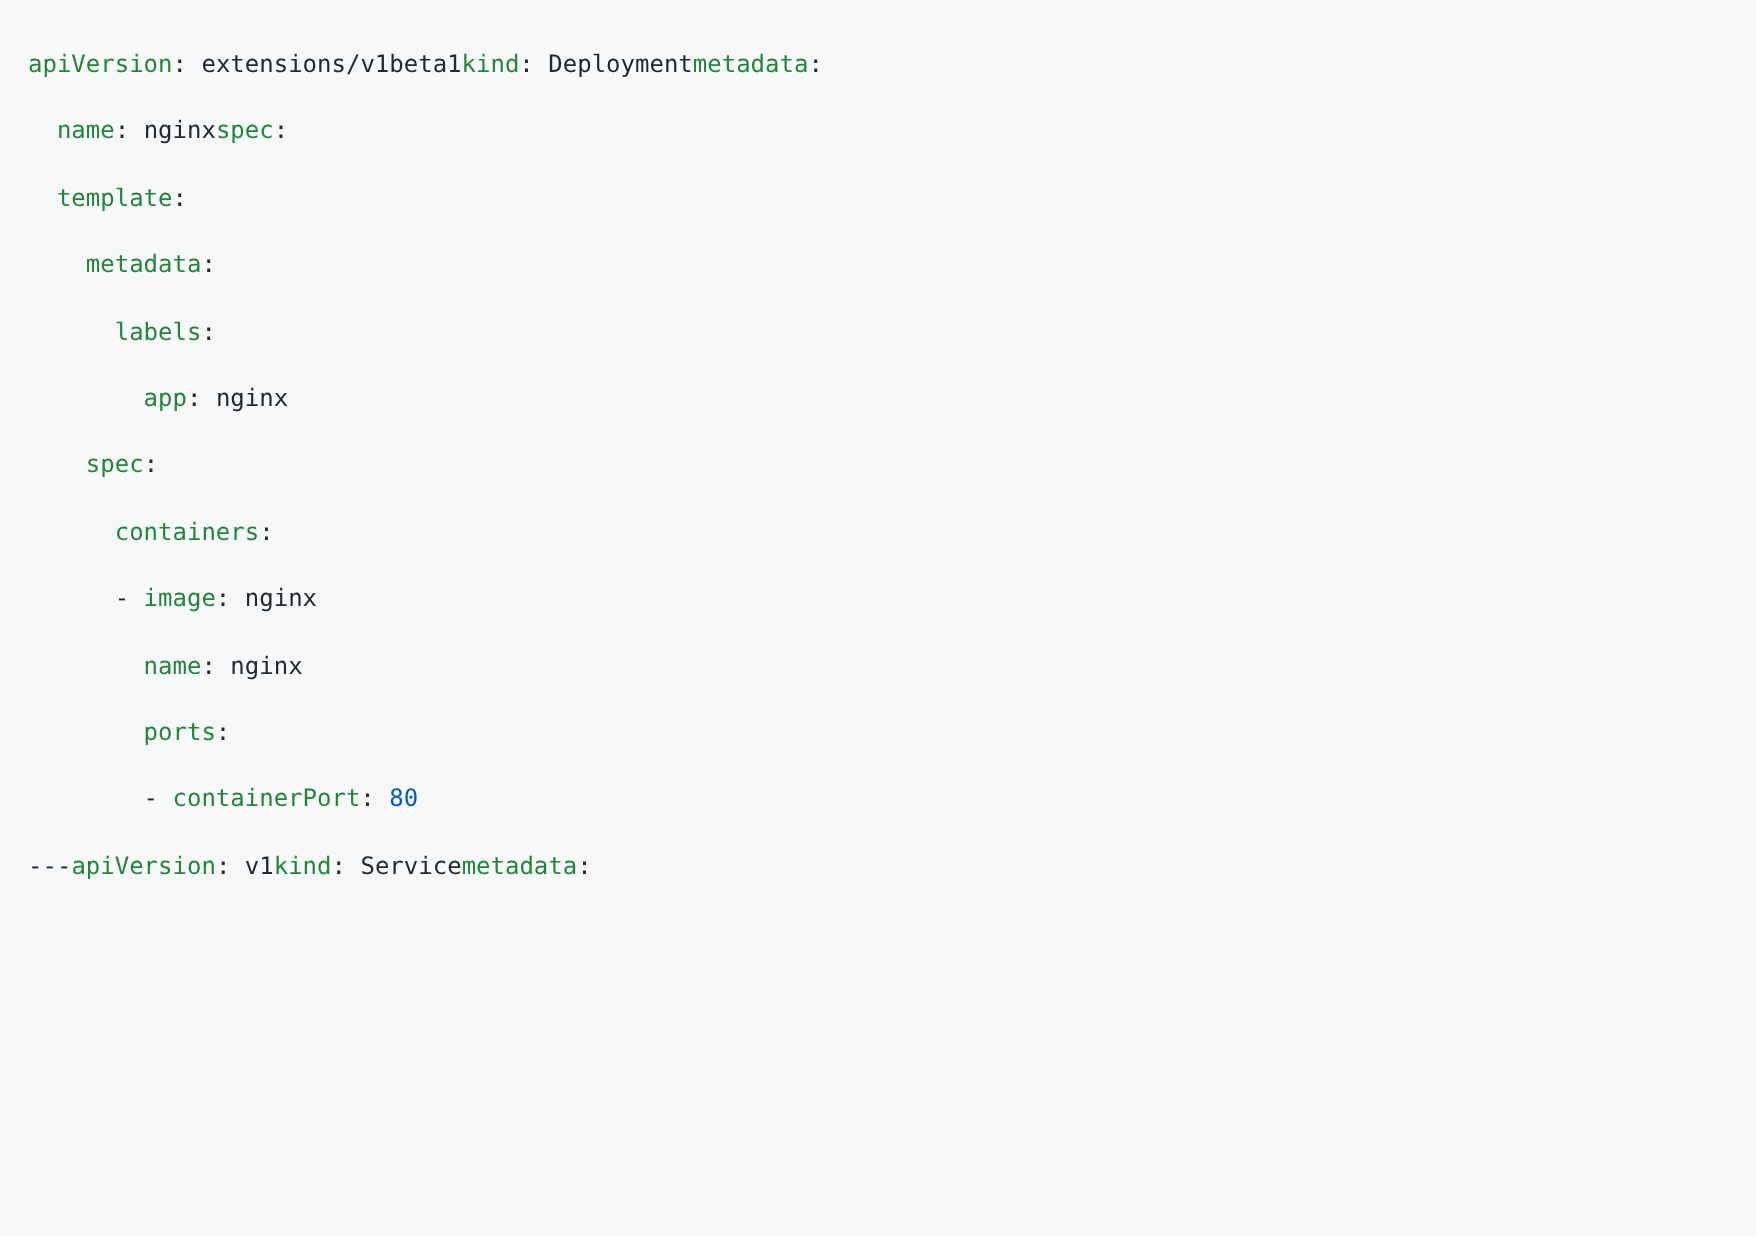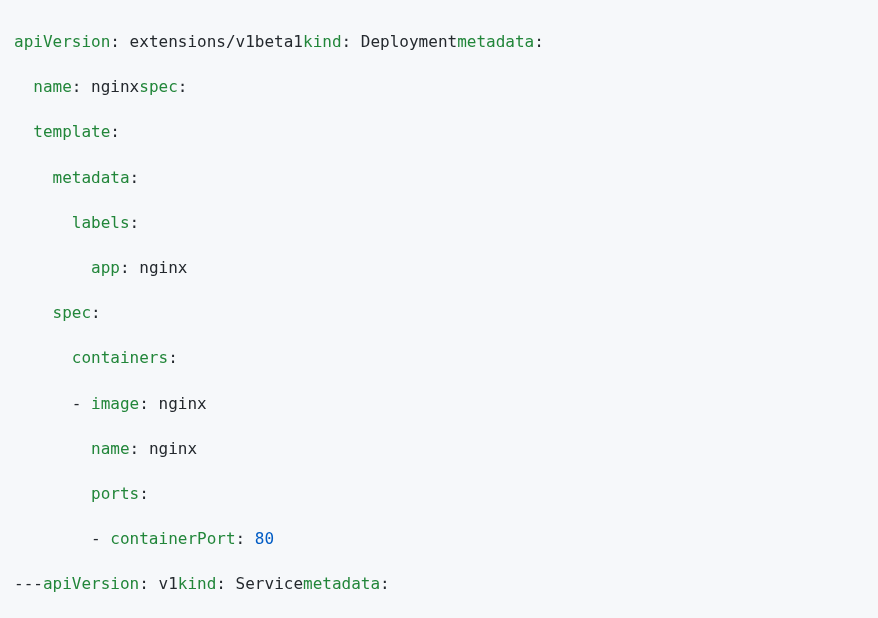--- a/index.html
+++ b/index.html
@@ -5,21 +5,21 @@
   body {
     margin: 0;
     padding: 0;
     background: #f6f8fa;
     width: 878px;
     height: 618px;
     overflow: hidden;
   }
   .code-block {
     font-family: "SFMono-Regular", Consolas, "Liberation Mono", Menlo, monospace;
-    font-size: 16px;
+    font-size: 12px;
     line-height: 2.7;
     padding: 4px 14px;
     background: #f6f8fa;
     color: #24292e;
     white-space: pre;
   }
   .key   { color: #22863a; }
   .str   { color: #24292e; }
   .num   { color: #005cc5; }
   .punct { color: #24292e; }

